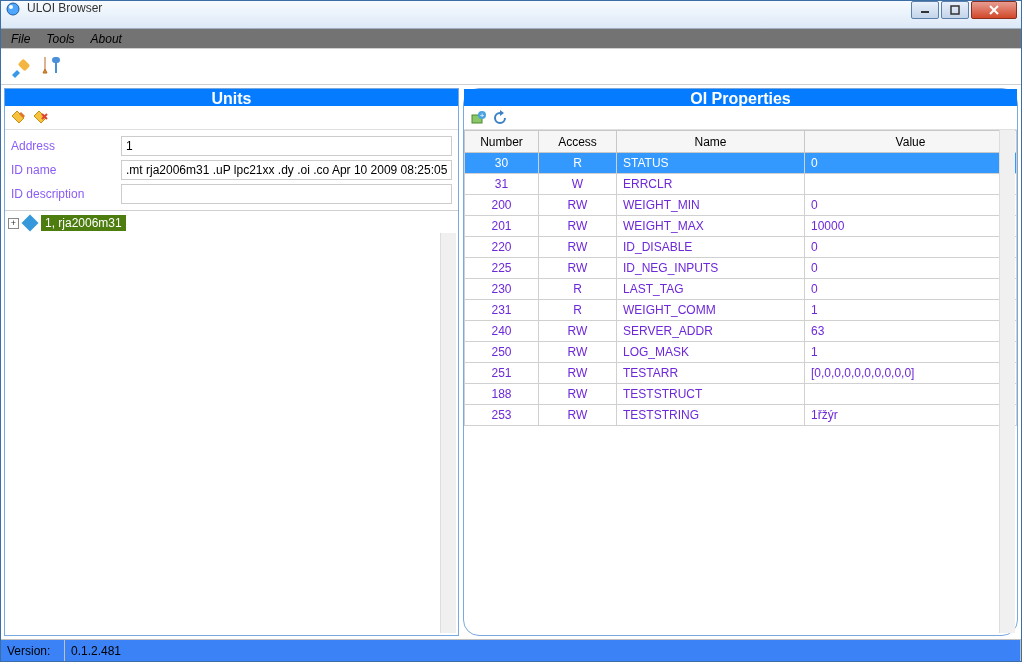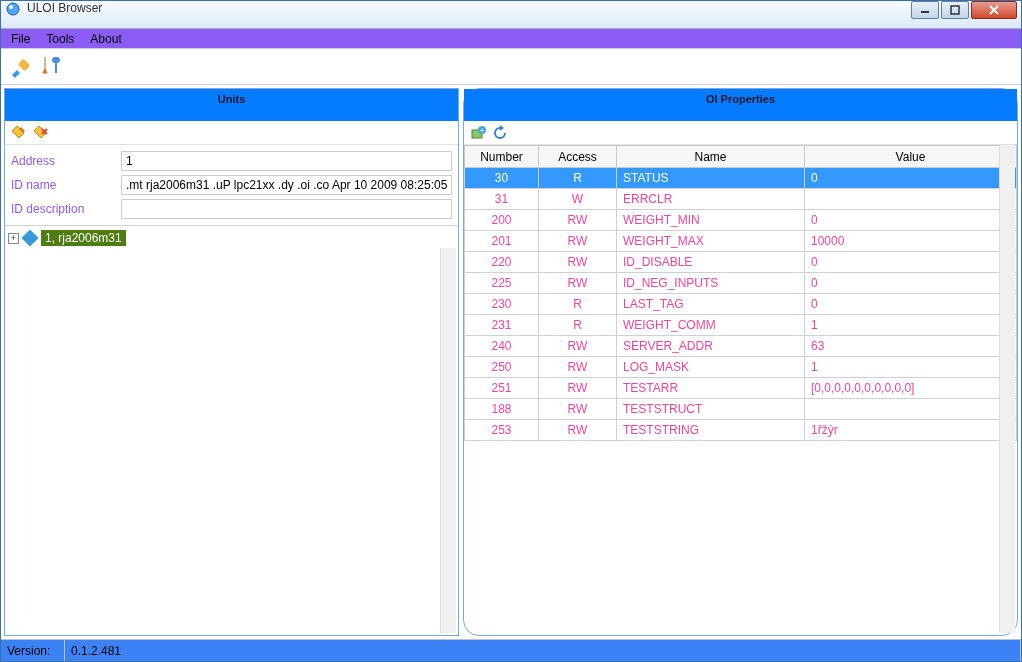--- a/index.html
+++ b/index.html
@@ -37,26 +37,27 @@
     width: 28px; height: 18px;
     border: 1px solid #5a7fa8;
     background: linear-gradient(to bottom, #e8f0fb, #c3d5ea);
     border-radius: 2px;
     display: flex; align-items: center; justify-content: center;
     font-size: 10px; color: #333;
   }
   .win-btn.close { background: linear-gradient(to bottom, #e79d92, #d1482a); color: #fff; border-color: #8a2f1e; width: 46px; }
   .menubar {
     height: 20px;
-    background: #8b5cf6;
+    background: #737373;
     display: flex;
     align-items: center;
     padding: 4px 10px;
     gap: 16px;
     border-bottom: 1px solid #d0d0d0;
+    font-style: italic;
   }
   .menubar span { color: #000; cursor: default; }
   .toolbar {
     height: 36px;
     background: #fff;
     display: flex;
     align-items: center;
     padding: 0 8px;
     gap: 6px;
     border-bottom: 1px solid #d0d0d0;
@@ -73,26 +74,26 @@
   .panel {
     border: 1px solid #7aa9e0;
     display: flex;
     flex-direction: column;
     background: #fff;
   }
   .panel.left { width: 455px; }
   .panel.right { flex: 1; border-radius: 16px; }
   .panel-header {
     background: #057cff;
-    color: #0f172a;
+    color: #ffffff;
     font-weight: bold;
     text-align: center;
-    height: 32px;
+    height: 17px;
     line-height: 20px;
-    font-size: 11px;
+    font-size: 16px;
   }
   .panel-toolbar {
     height: 24px;
     display: flex;
     align-items: center;
     padding: 0 6px;
     gap: 6px;
     border-bottom: 1px solid #e0e0e0;
   }
   .small-ico { width: 16px; height: 16px; display:flex; align-items:center; justify-content:center; }
@@ -158,21 +159,21 @@
     border: 1px solid #c8c8c8;
     padding: 2px 4px;
     font-weight: normal;
     color: #000;
     height: 22px;
   }
   .grid td {
     border: 1px solid #d0d0d0;
     padding: 2px 6px;
     height: 21px;
-    color: #ec4899;
+    color: #6d28d9;
   }
   .grid td.center { text-align: center; }
   .grid tr.selected td {
     background: #3399ff;
     color: #fff;
   }
   .col-number { width: 74px; }
   .col-access { width: 78px; }
   .col-name   { width: 188px; }
   .col-value  { }

